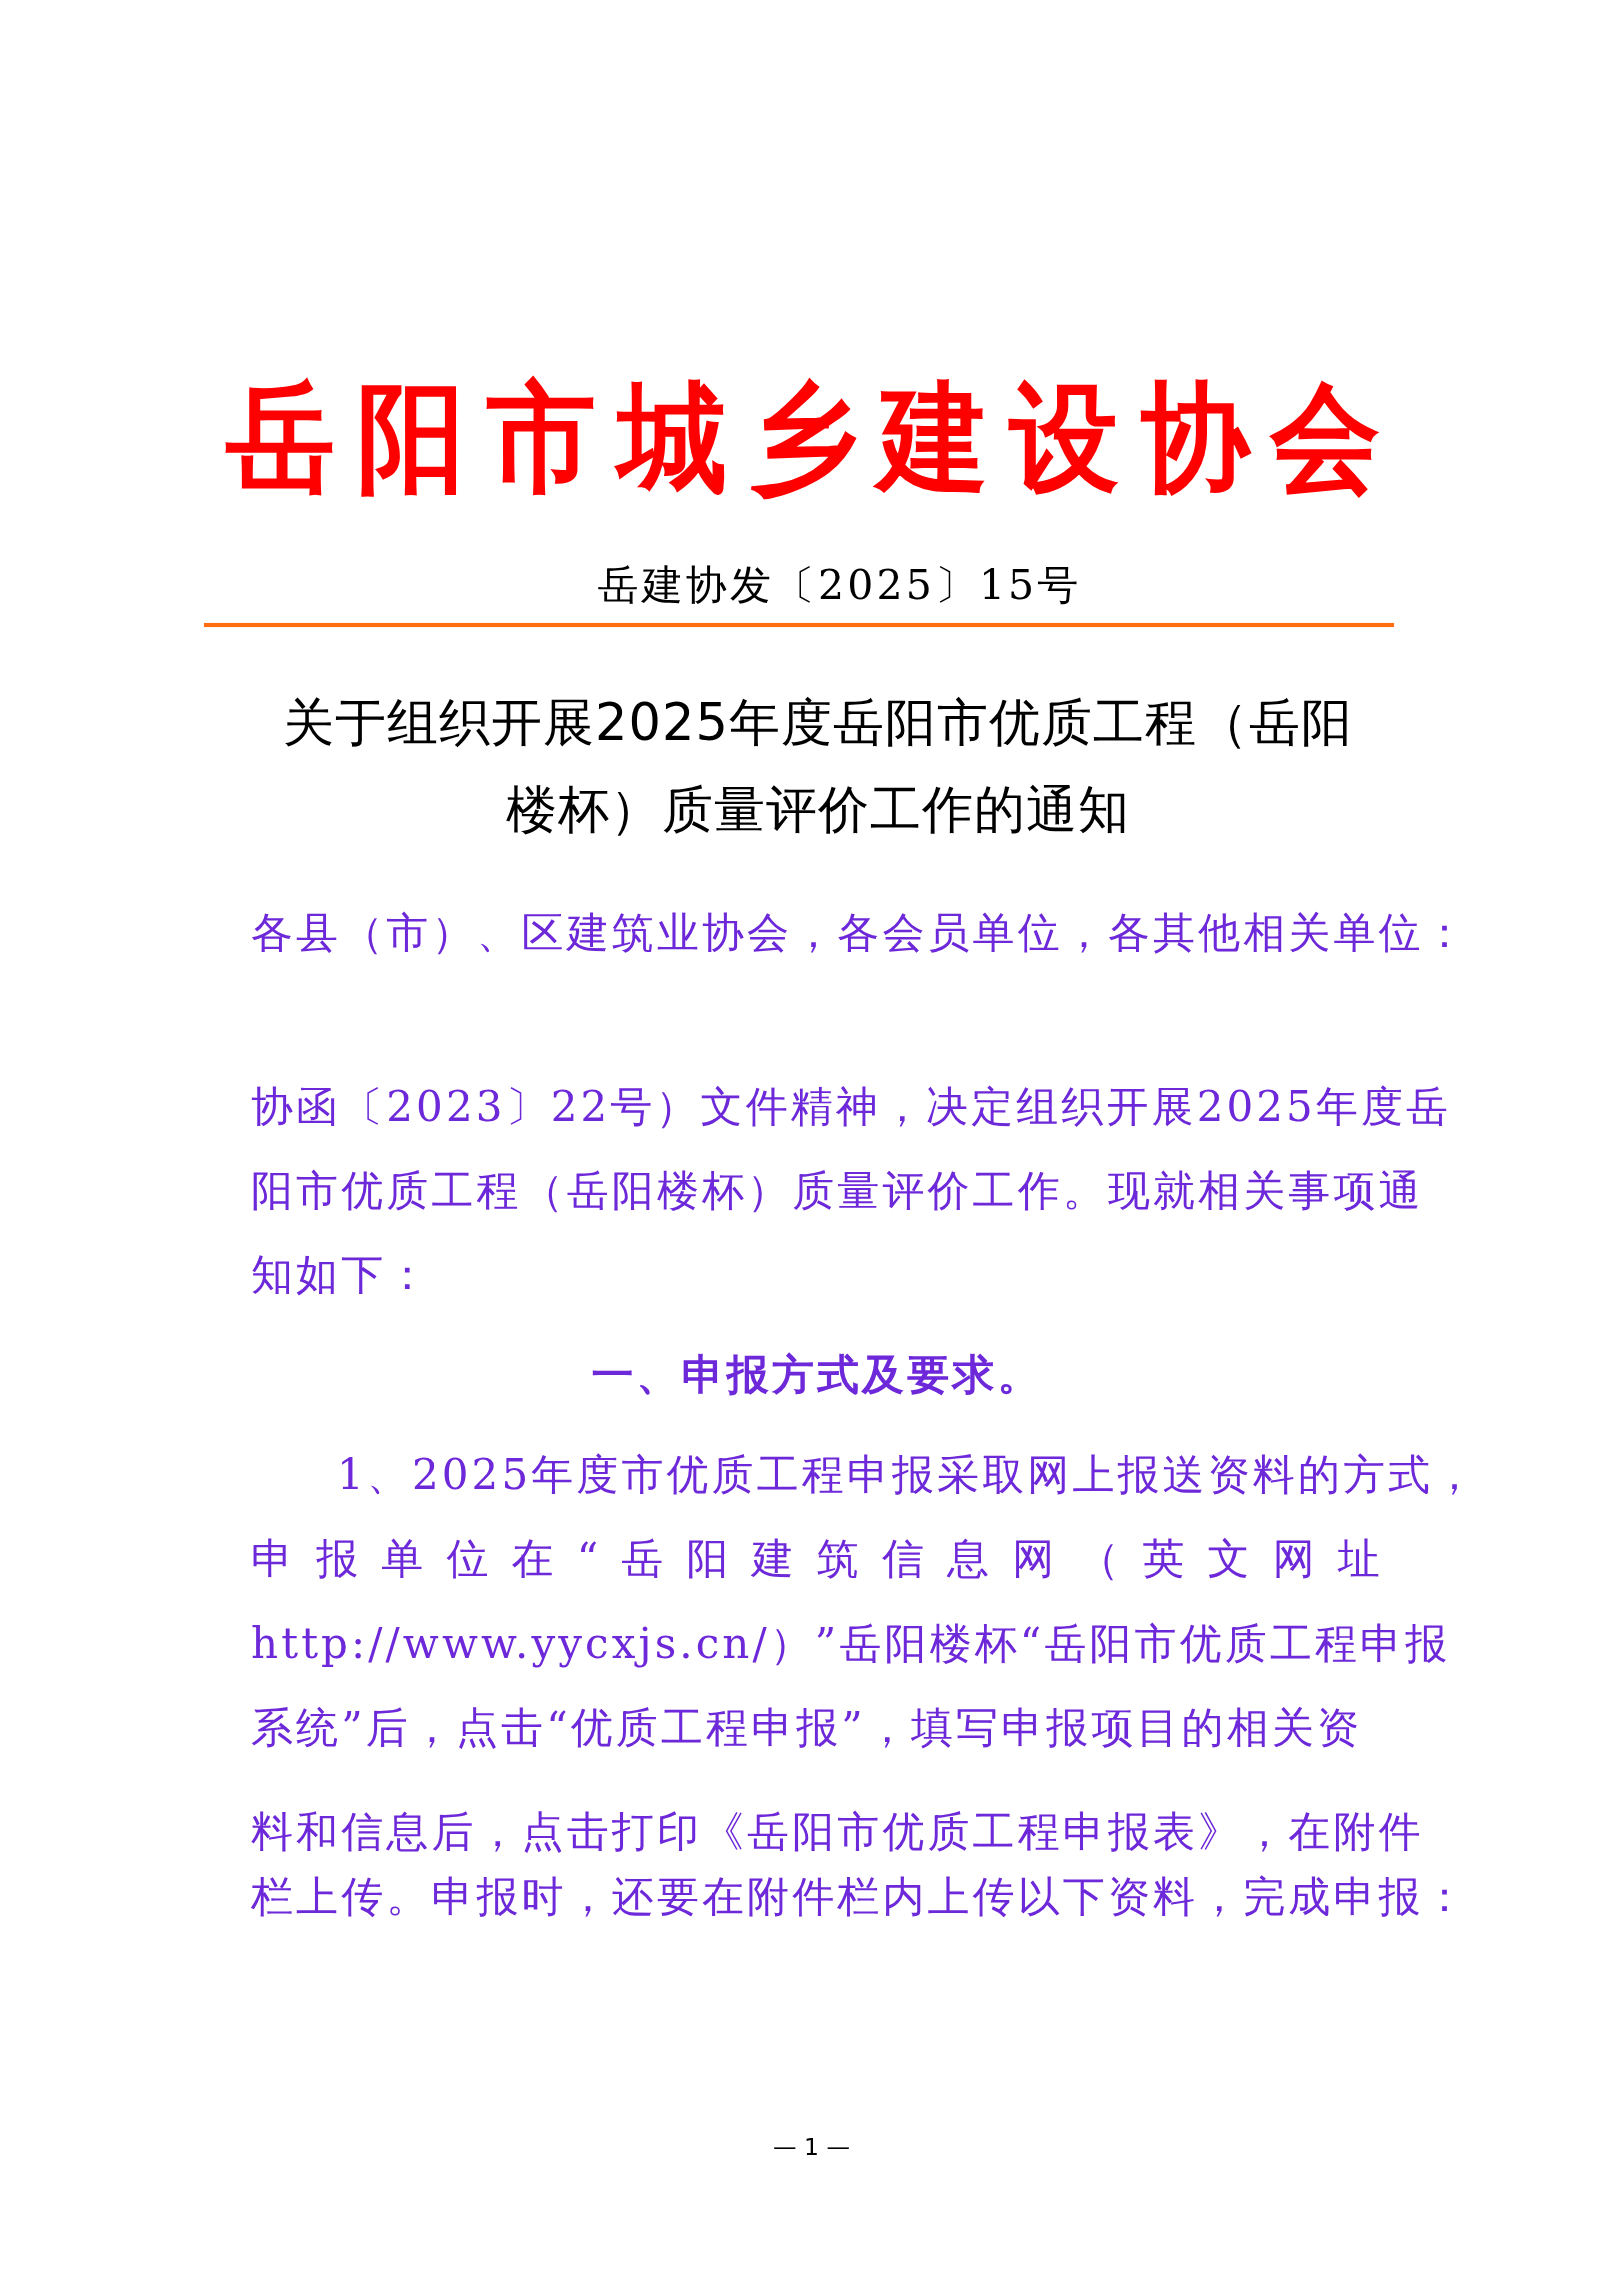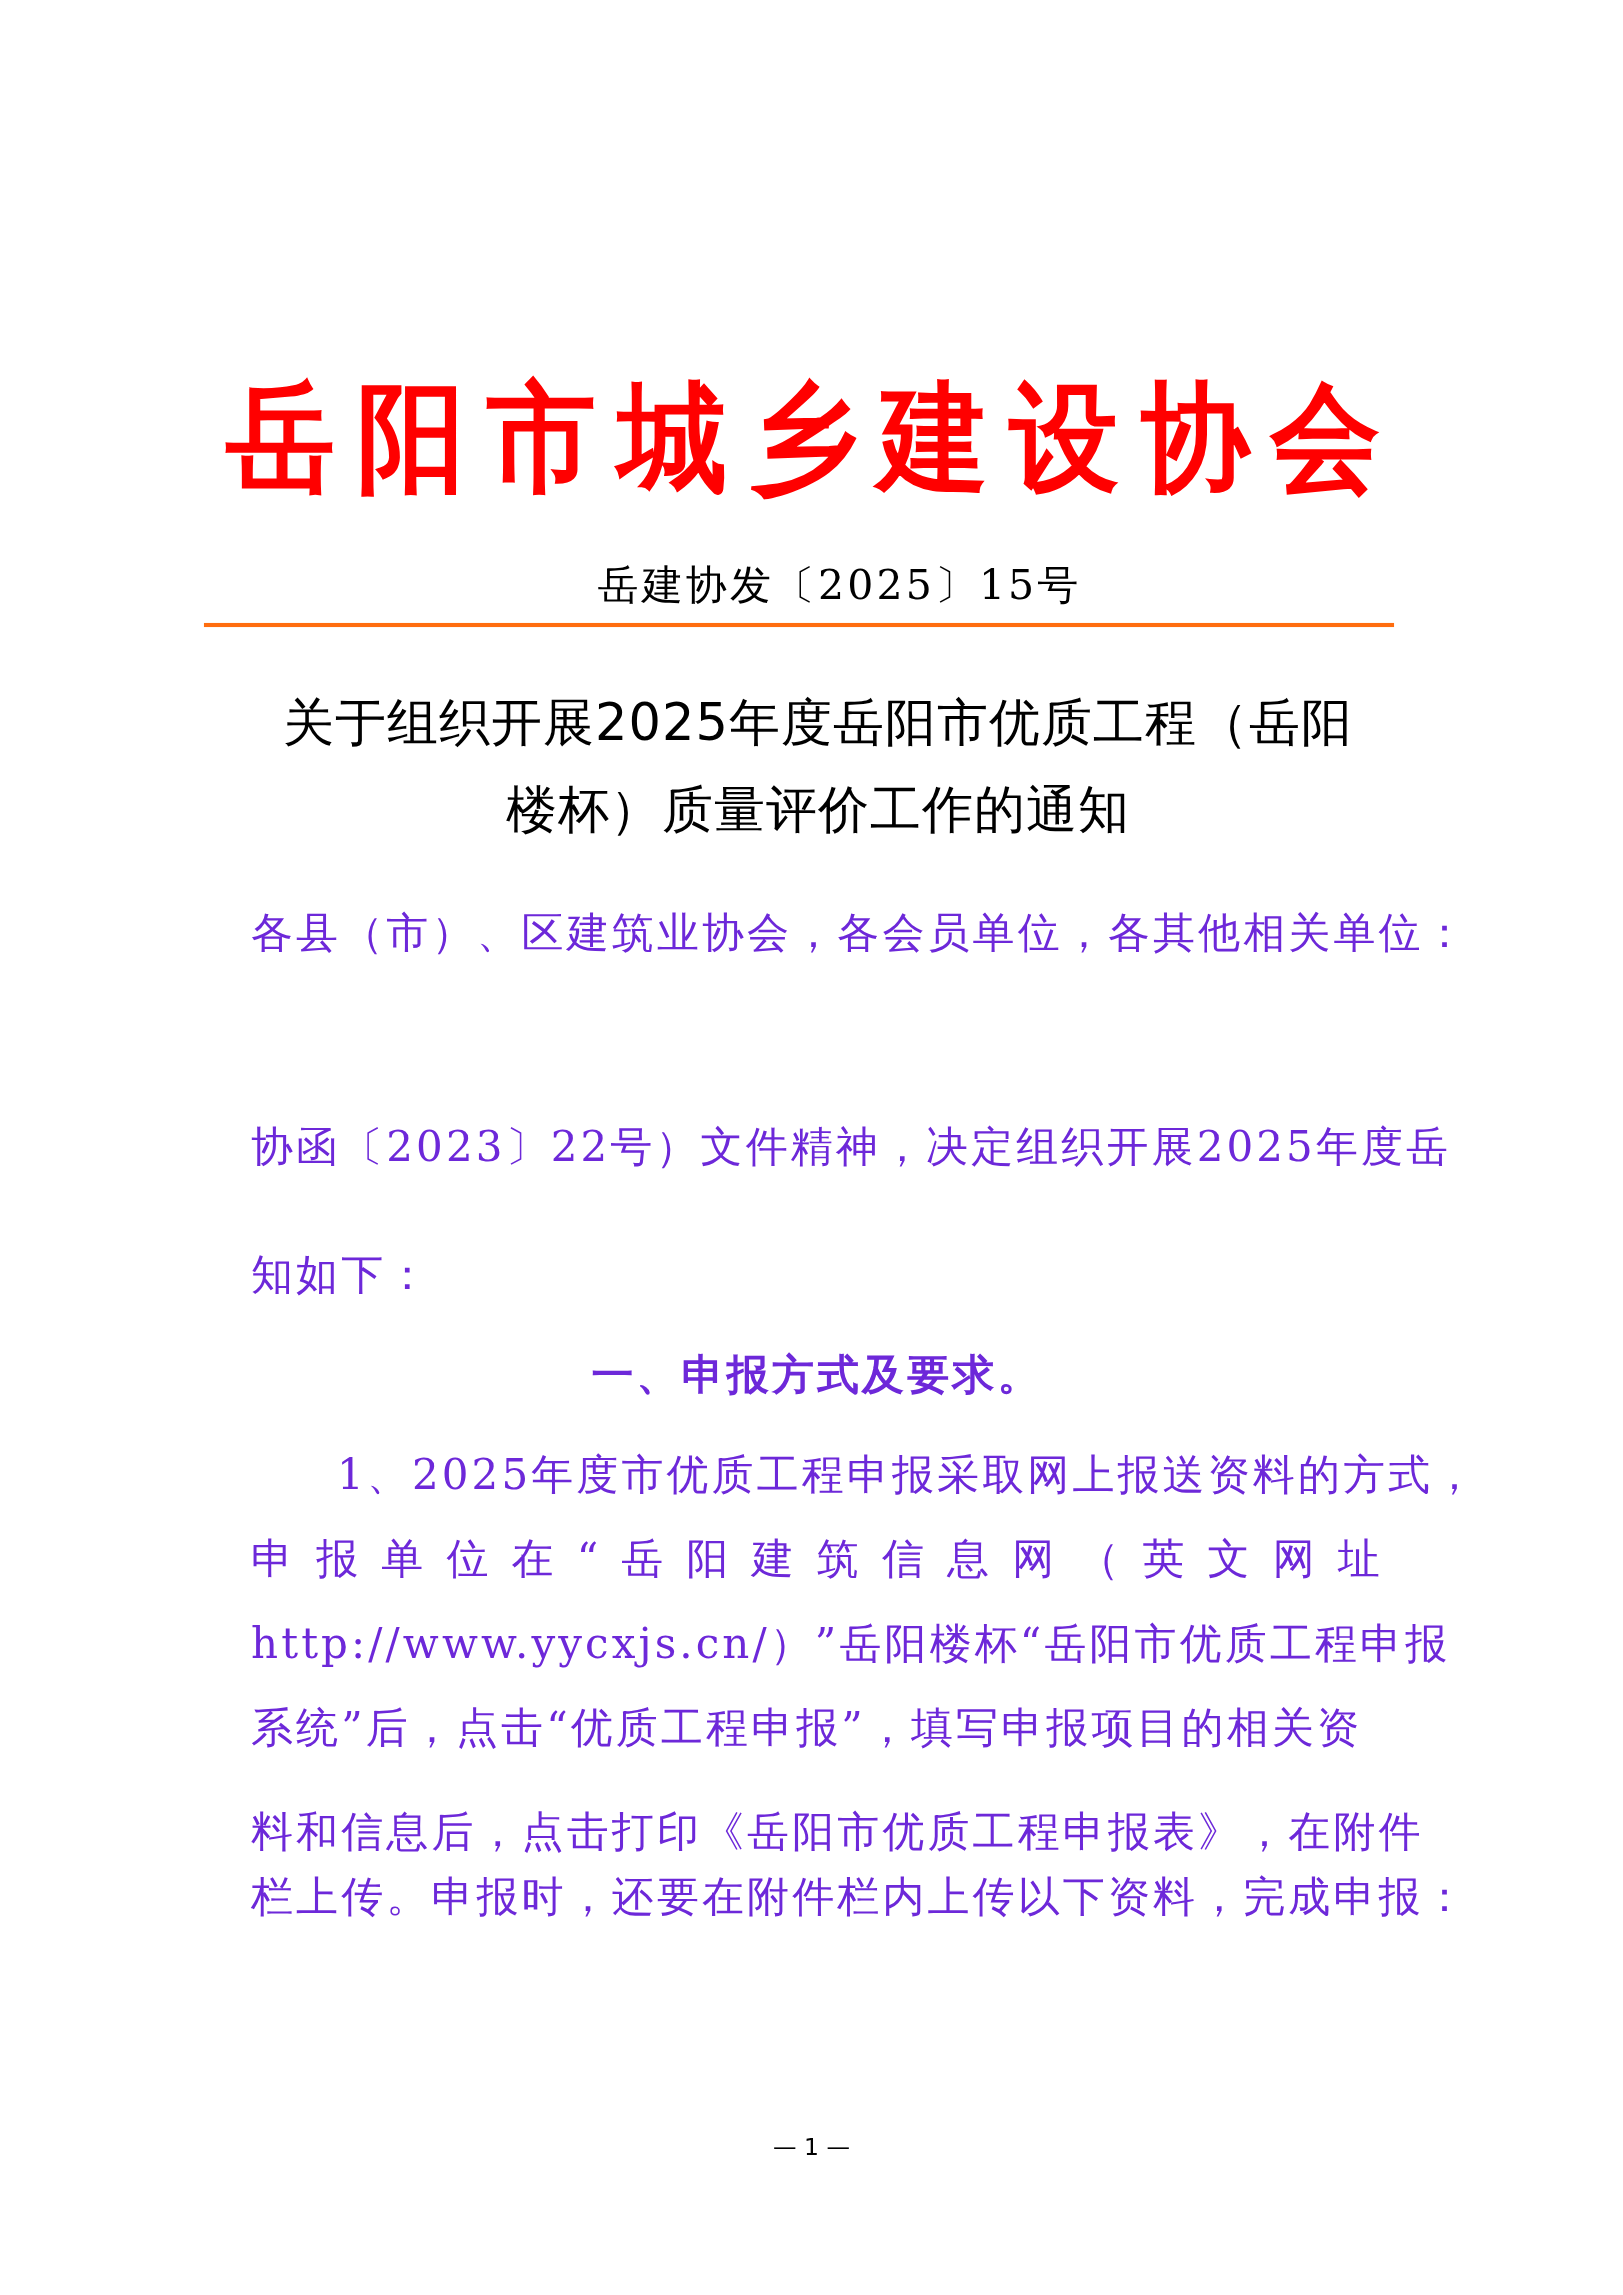--- a/index.html
+++ b/index.html
@@ -69,21 +69,22 @@
 
   <div class="doc-number">岳建协发〔2025〕15号</div>
 
   <div class="rule"></div>
 
   <div class="title l1">关于组织开展2025年度岳阳市优质工程（岳阳</div>
   <div class="title l2">楼杯）质量评价工作的通知</div>
 
   <div class="line" style="top:905px;">各县（市）、区建筑业协会，各会员单位，各其他相关单位：</div>
 
-  <div class="line" style="top:1119px;">协函〔2023〕22号）文件精神，决定组织开展2025年度岳</div>
+  <div class="line" style="top:1079px;">协函〔2023〕22号）文件精神，决定组织开展2025年度岳</div>
+  <div class="line" style="top:1163px;">阳市优质工程（岳阳楼杯）质量评价工作。现就相关事项通</div>
   <div class="line" style="top:1247px;">知如下：</div>
 
   <div class="line bold" style="top:1350px;">一、申报方式及要求。</div>
 
   <div class="line indent" style="top:1447px;">1、2025年度市优质工程申报采取网上报送资料的方式，</div>
   <div class="line justify" style="top:1531px;">
     <span>申</span>
     <span>报</span>
     <span>单</span>
     <span>位</span>

